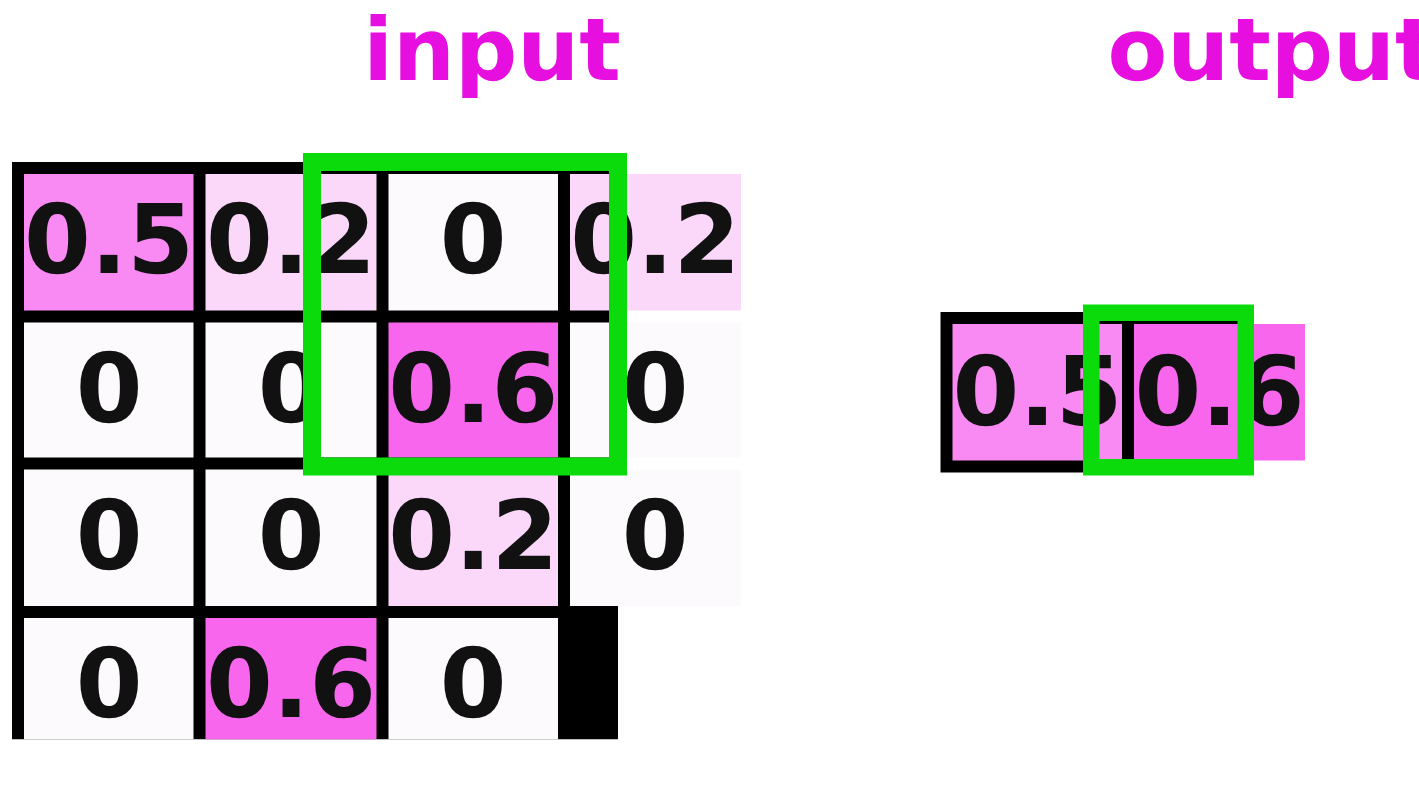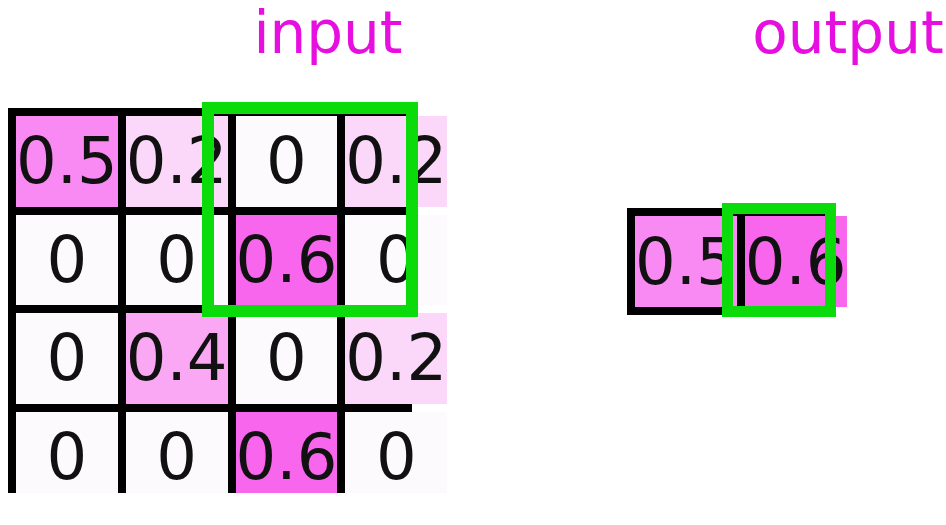--- a/index.html
+++ b/index.html
@@ -7,20 +7,21 @@
     padding: 0;
     background: #ffffff;
     font-family: "DejaVu Sans", "Liberation Sans", sans-serif;
   }
   .stage {
     position: relative;
     width: 946px;
     height: 493px;
     background: var(--bg, #ffffff);
     overflow: hidden;
+    font-weight: bold;
   }
   .title {
     position: absolute;
     top: 0px;
     transform: translateX(-50%);
     font-size: 58px;
     line-height: 1.15;
     color: var(--magenta, #e60fe0);
     white-space: nowrap;
   }
@@ -99,21 +100,20 @@
     <div class="cell" style="background: rgb(251, 215, 249); color: rgb(17, 17, 17);">0.2</div>
     <div class="cell" style="background: rgb(253, 250, 253); color: rgb(17, 17, 17);">0</div>
     <div class="cell" style="background: rgb(251, 215, 249); color: rgb(17, 17, 17);">0.2</div>
 
     <div class="cell" style="background: rgb(253, 250, 253); color: rgb(17, 17, 17);">0</div>
     <div class="cell" style="background: rgb(253, 250, 253); color: rgb(17, 17, 17);">0</div>
     <div class="cell" style="background: rgb(248, 102, 238); color: rgb(17, 17, 17);">0.6</div>
     <div class="cell" style="background: rgb(253, 250, 253); color: rgb(17, 17, 17);">0</div>
 
     <div class="cell" style="background: rgb(253, 250, 253); color: rgb(17, 17, 17);">0</div>
-    <div class="cell" style="background: rgb(250, 168, 243); color: rgb(17, 17, 17);">0.4</div>
     <div class="cell" style="background: rgb(253, 250, 253); color: rgb(17, 17, 17);">0</div>
     <div class="cell" style="background: rgb(251, 215, 249); color: rgb(17, 17, 17);">0.2</div>
 
     <div class="cell" style="background: rgb(253, 250, 253); color: rgb(17, 17, 17);">0</div>
     <div class="cell" style="background: rgb(253, 250, 253); color: rgb(17, 17, 17);">0</div>
     <div class="cell" style="background: rgb(248, 102, 238); color: rgb(17, 17, 17);">0.6</div>
     <div class="cell" style="background: rgb(253, 250, 253); color: rgb(17, 17, 17);">0</div>
   </div>
 
   <div class="hl-box hl-input"></div>

